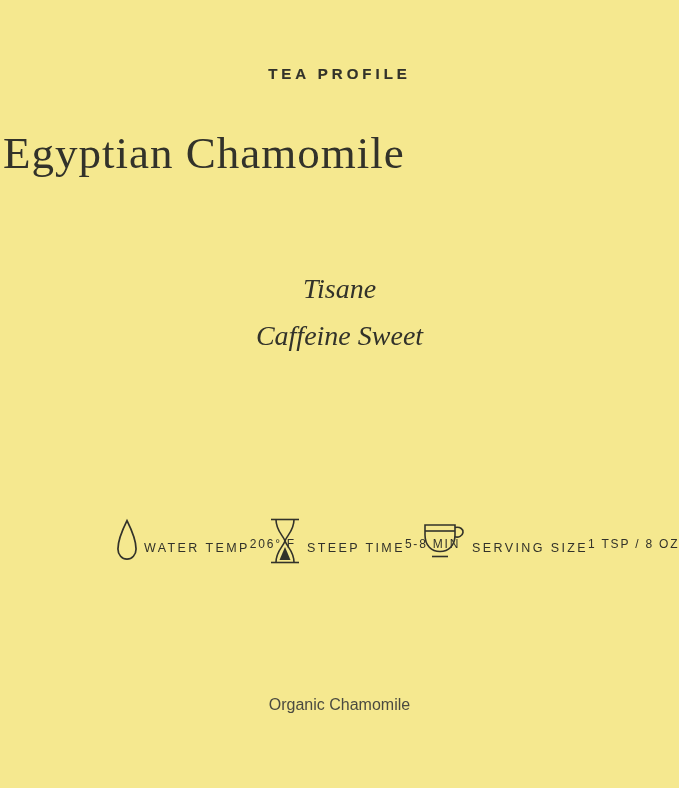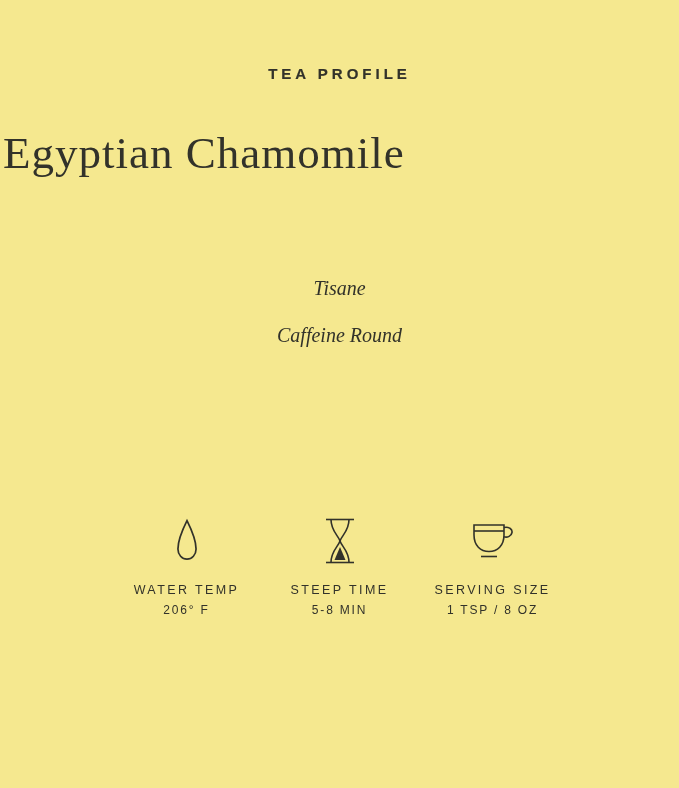--- a/index.html
+++ b/index.html
@@ -36,38 +36,38 @@
     letter-spacing: 1px;
   }
   .notes {
     position: absolute;
     top: 265px;
     left: 0;
     width: 100%;
     text-align: center;
     font-family: "Liberation Serif", "DejaVu Serif", serif;
     font-style: italic;
-    font-size: 20px;
+    font-size: 28px;
   }
   .notes .note-line {
     height: 47px;
     line-height: 47px;
   }
   .brew-row {
     position: absolute;
     top: 513px;
     left: 0;
     width: 100%;
     display: flex;
     justify-content: center;
   }
   .brew-col {
     width: 153px;
     display: flex;
-    flex-direction: column;
+    flex-direction: row;
     align-items: center;
   }
   .brew-icon {
     height: 56px;
     display: flex;
     align-items: center;
     justify-content: center;
   }
   .brew-icon svg { display: block; }
   .brew-label {
@@ -95,21 +95,21 @@
 <body style="background: rgb(245, 232, 143); color: rgb(50, 50, 42);">
 
 <div class="label-card">
 
   <div class="eyebrow">TEA PROFILE</div>
 
   <h1 class="title">Egyptian Chamomile</h1>
 
   <div class="notes">
     <div class="note-line">Tisane</div>
-    <div class="note-line">Caffeine Round</div>
+    <div class="note-line">Caffeine Sweet</div>
   </div>
 
   <div class="brew-row">
 
     <div class="brew-col">
       <div class="brew-icon">
         <svg width="34" height="50" viewBox="0 0 30 44" fill="none" stroke="#32322a" stroke-width="1.5">
           <path d="M15 4 C15 4 7 20 7 29 C7 34.2 10.6 38 15 38 C19.4 38 23 34.2 23 29 C23 20 15 4 15 4 Z"></path>
         </svg>
       </div>
@@ -139,14 +139,15 @@
           <path d="M39 8.5 C44.5 7.5 47.5 10.5 47 13.5 C46.4 17 42.5 18.8 39 17.8"></path>
           <path d="M16 37.5 H32"></path>
         </svg>
       </div>
       <div class="brew-label">SERVING SIZE</div>
       <div class="brew-value">1 TSP / 8 OZ</div>
     </div>
 
   </div>
 
+  <div class="footer-line" style="color: rgb(74, 74, 64);">Organic Chamomile</div>
 
 </div>
 
 </body></html>

